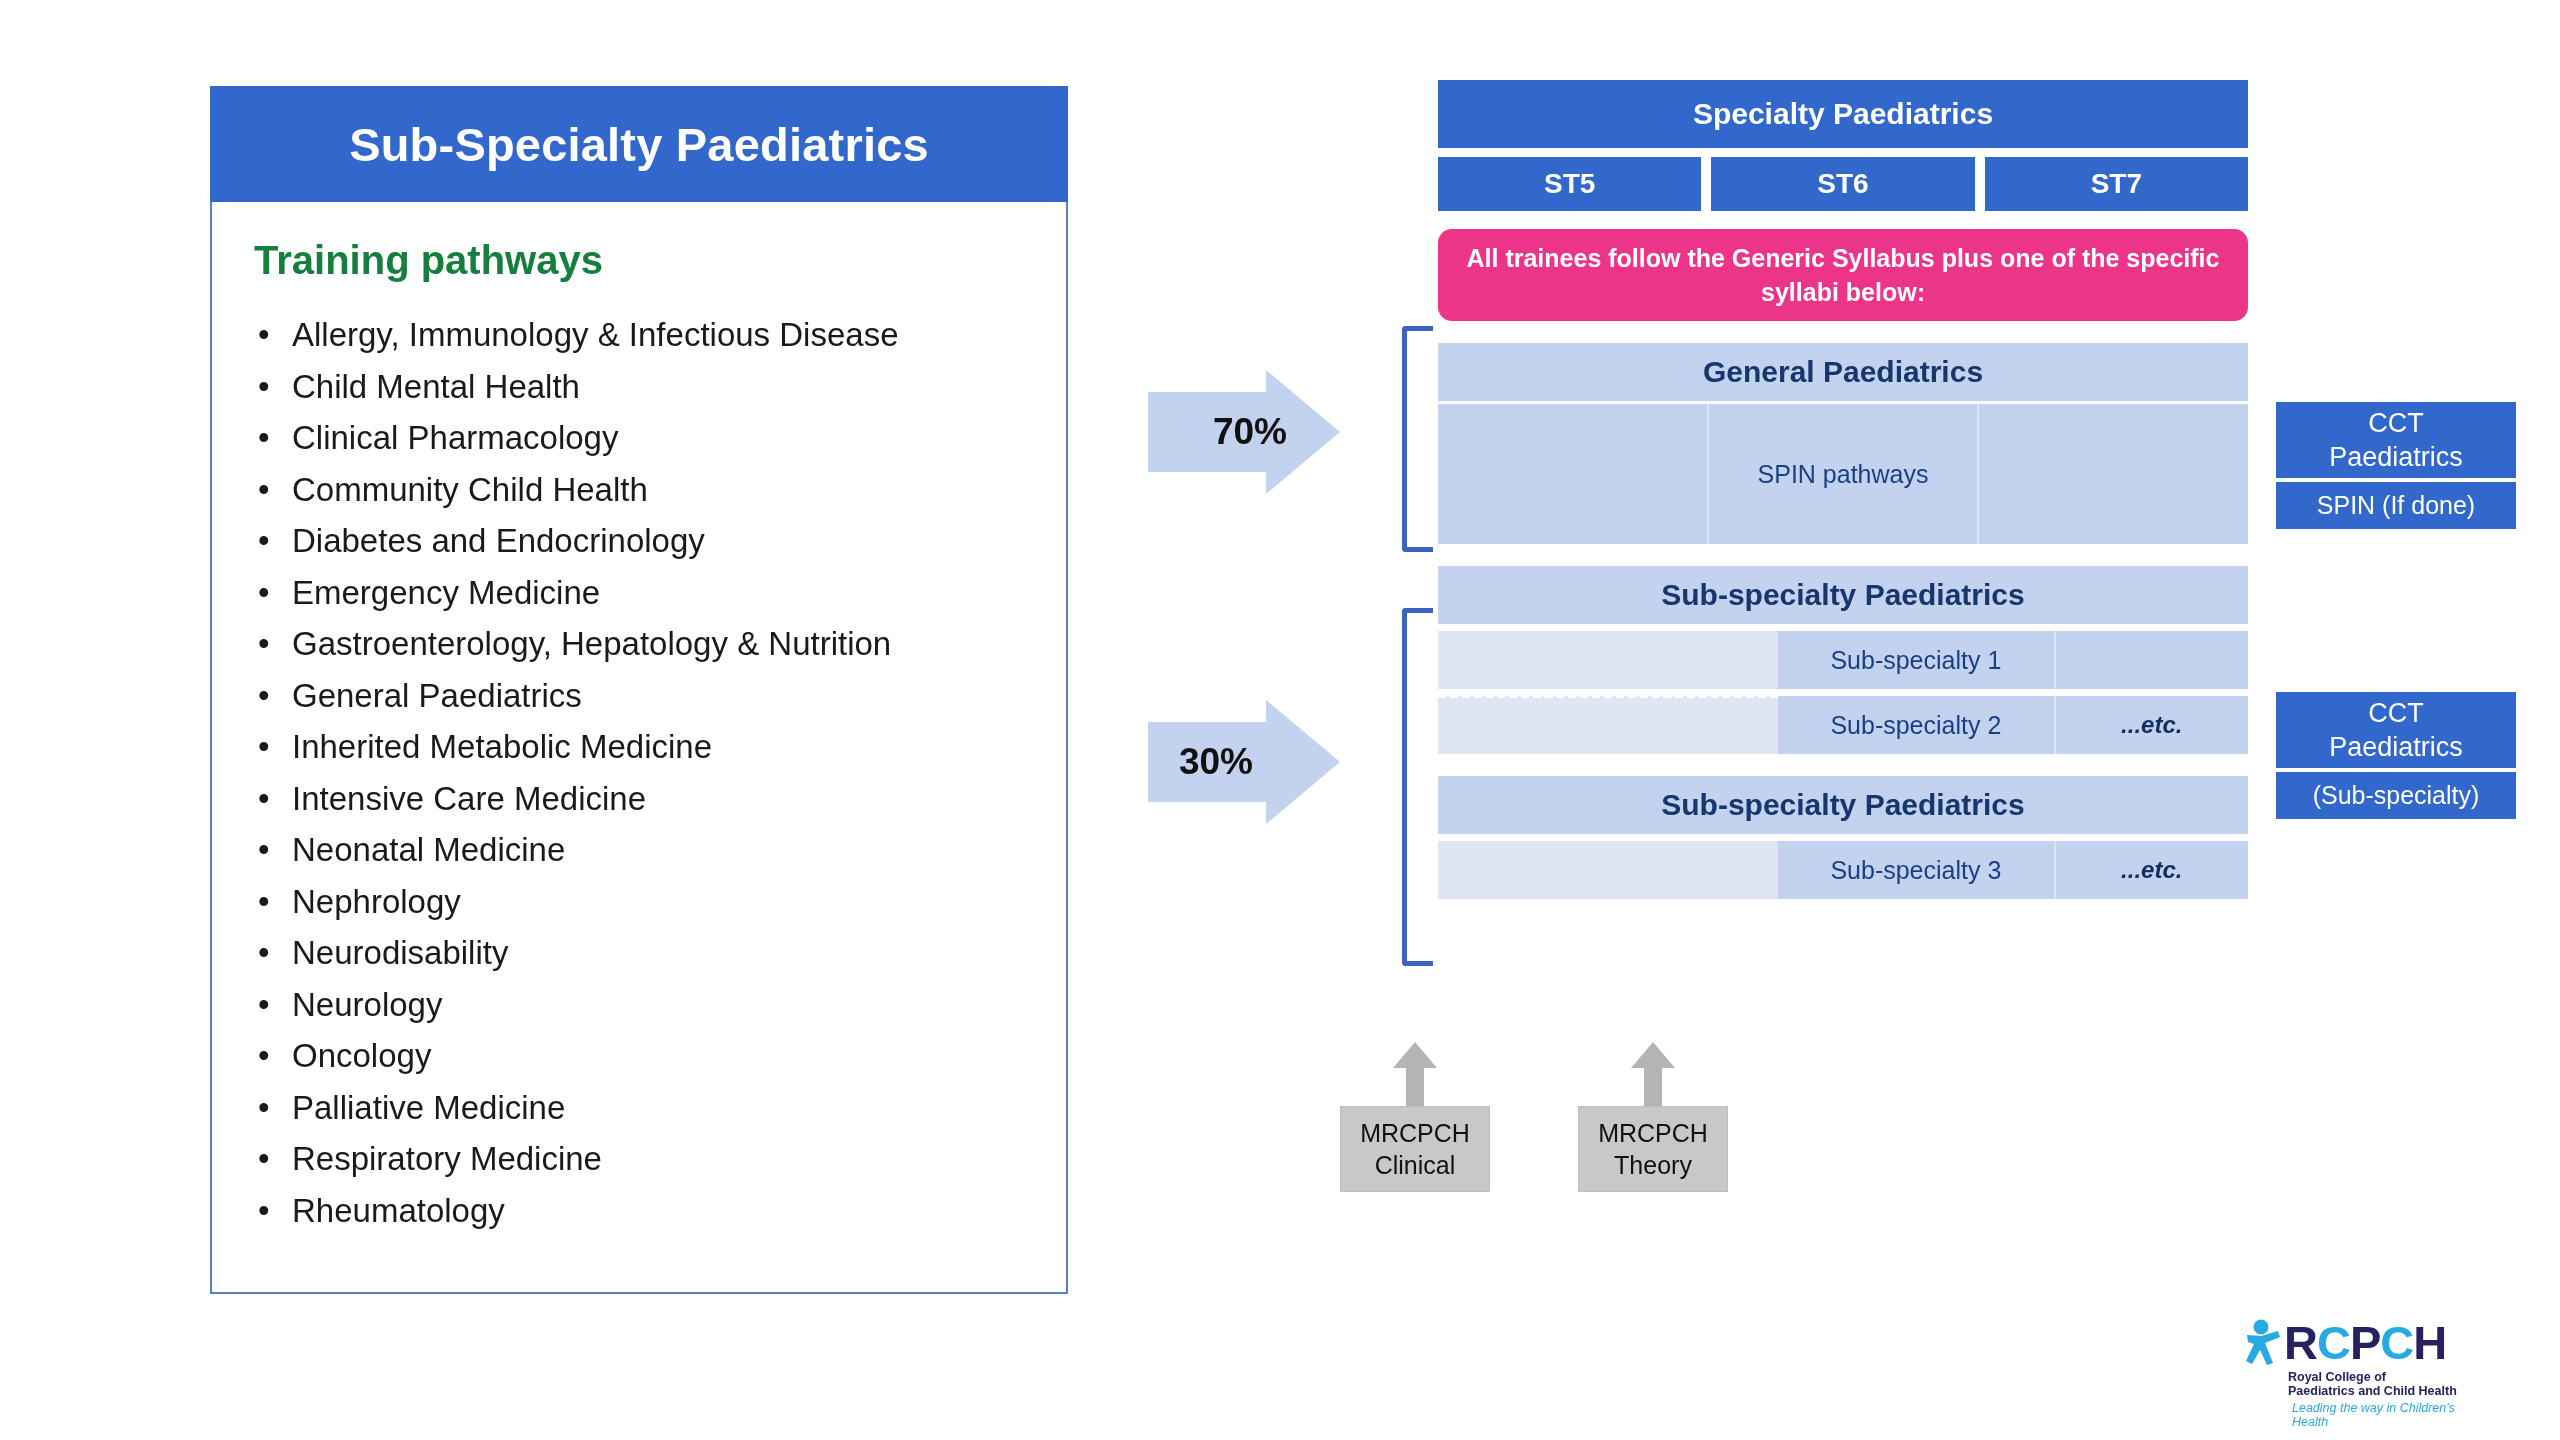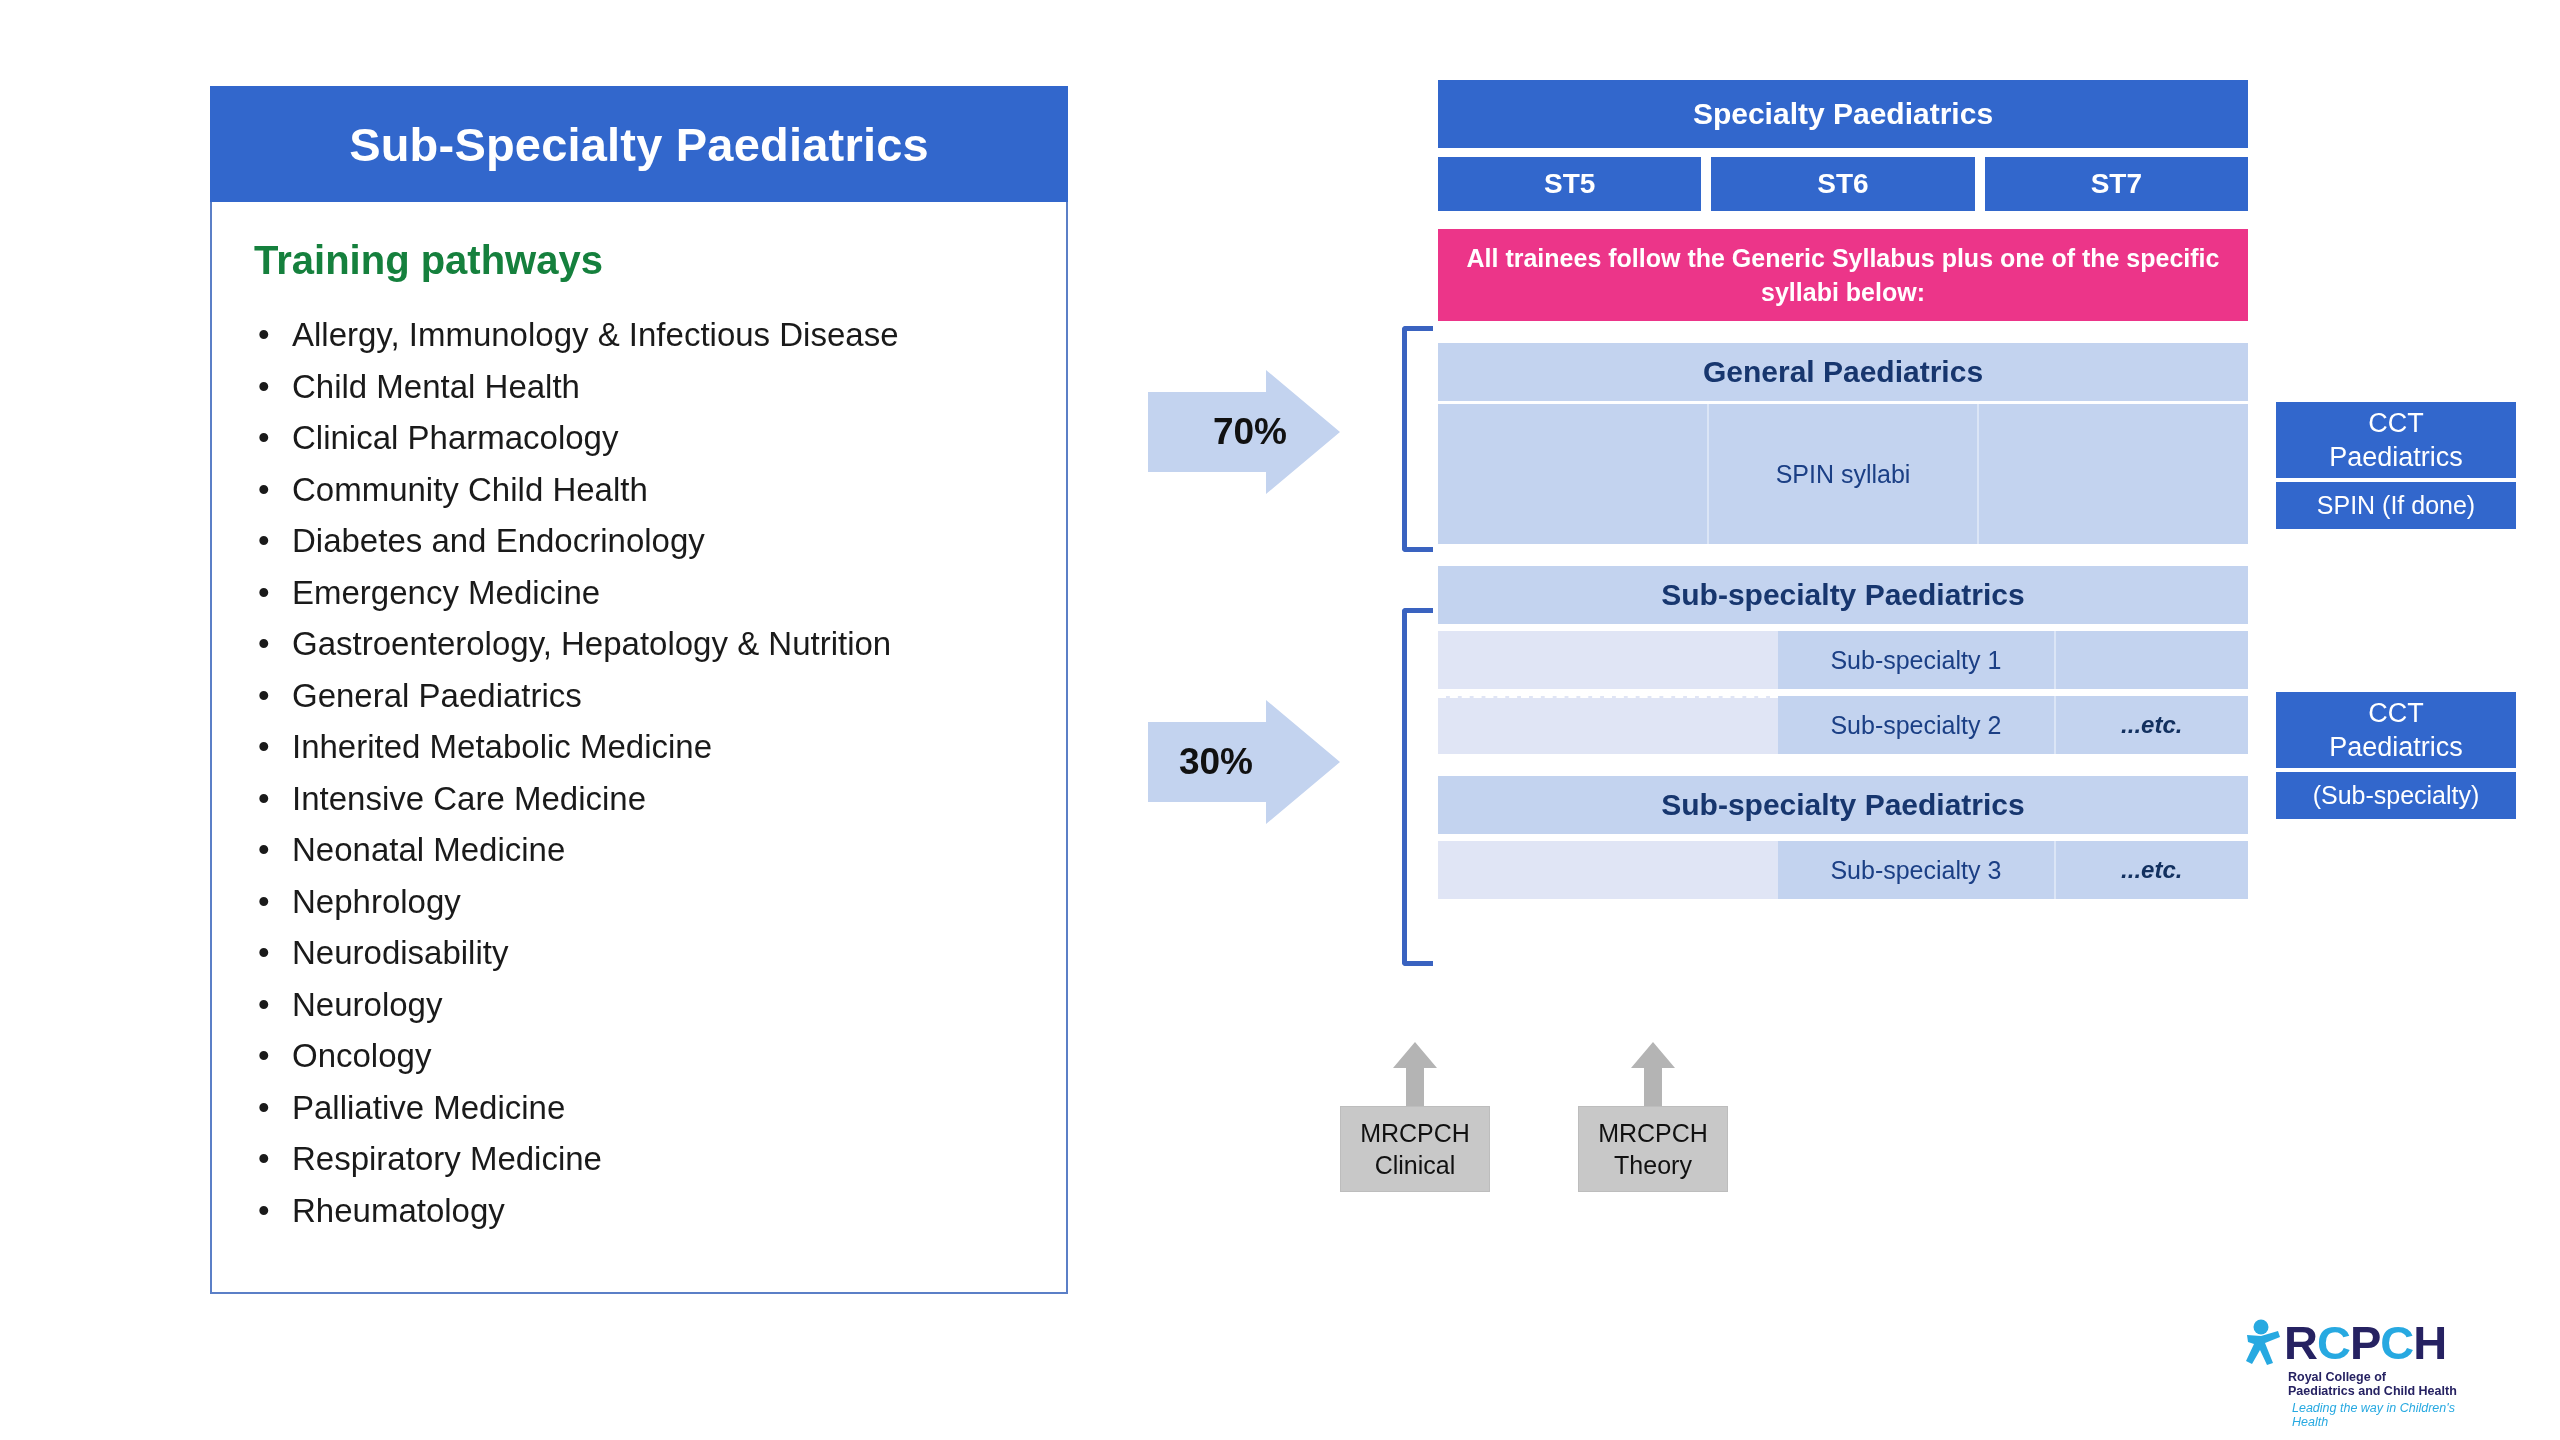--- a/index.html
+++ b/index.html
@@ -45,21 +45,21 @@
     background:#3267CC;color:#fff;font-weight:bold;
     display:flex;align-items:center;justify-content:center;text-align:center;
   }
   .specialty-head{height:68px;font-size:30px;margin-bottom:9px;}
   .st-row{display:flex;gap:10px;margin-bottom:18px;}
   .st-cell{flex:1;height:54px;font-size:28px;}
 
   .pink-band{
     background:#EC3589;color:#fff;font-weight:bold;font-size:25px;line-height:34px;
     height:92px;display:flex;align-items:center;justify-content:center;text-align:center;
-    padding:0 2px;box-sizing:border-box;margin-bottom:22px;
+    padding:0 2px;box-sizing:border-box;margin-bottom:22px;border-radius:14px;
   }
 
   .sec-head{
     background:#C3D3EF;color:#17366E;font-weight:bold;font-size:30px;
     height:58px;display:flex;align-items:center;justify-content:center;text-align:center;
   }
   .gp-body{
     background:#C3D3EF;height:140px;margin-top:3px;display:flex;
   }
   .gp-col{flex:1;display:flex;align-items:center;justify-content:center;
@@ -170,21 +170,21 @@
       <div class="bar-blue st-cell">ST5</div>
       <div class="bar-blue st-cell">ST6</div>
       <div class="bar-blue st-cell">ST7</div>
     </div>
 
     <div class="pink-band">All trainees follow the Generic Syllabus plus one of the specific syllabi below:</div>
 
     <div class="sec-head">General Paediatrics</div>
     <div class="gp-body">
       <div class="gp-col"></div>
-      <div class="gp-col mid">SPIN syllabi</div>
+      <div class="gp-col mid">SPIN pathways</div>
       <div class="gp-col"></div>
     </div>
 
     <div class="spacer-sm"></div>
 
     <div class="sec-head">Sub-specialty Paediatrics</div>
     <div class="ss-row">
       <div class="ss-left"></div>
       <div class="ss-mid">Sub-specialty 1</div>
       <div class="ss-right"></div>

